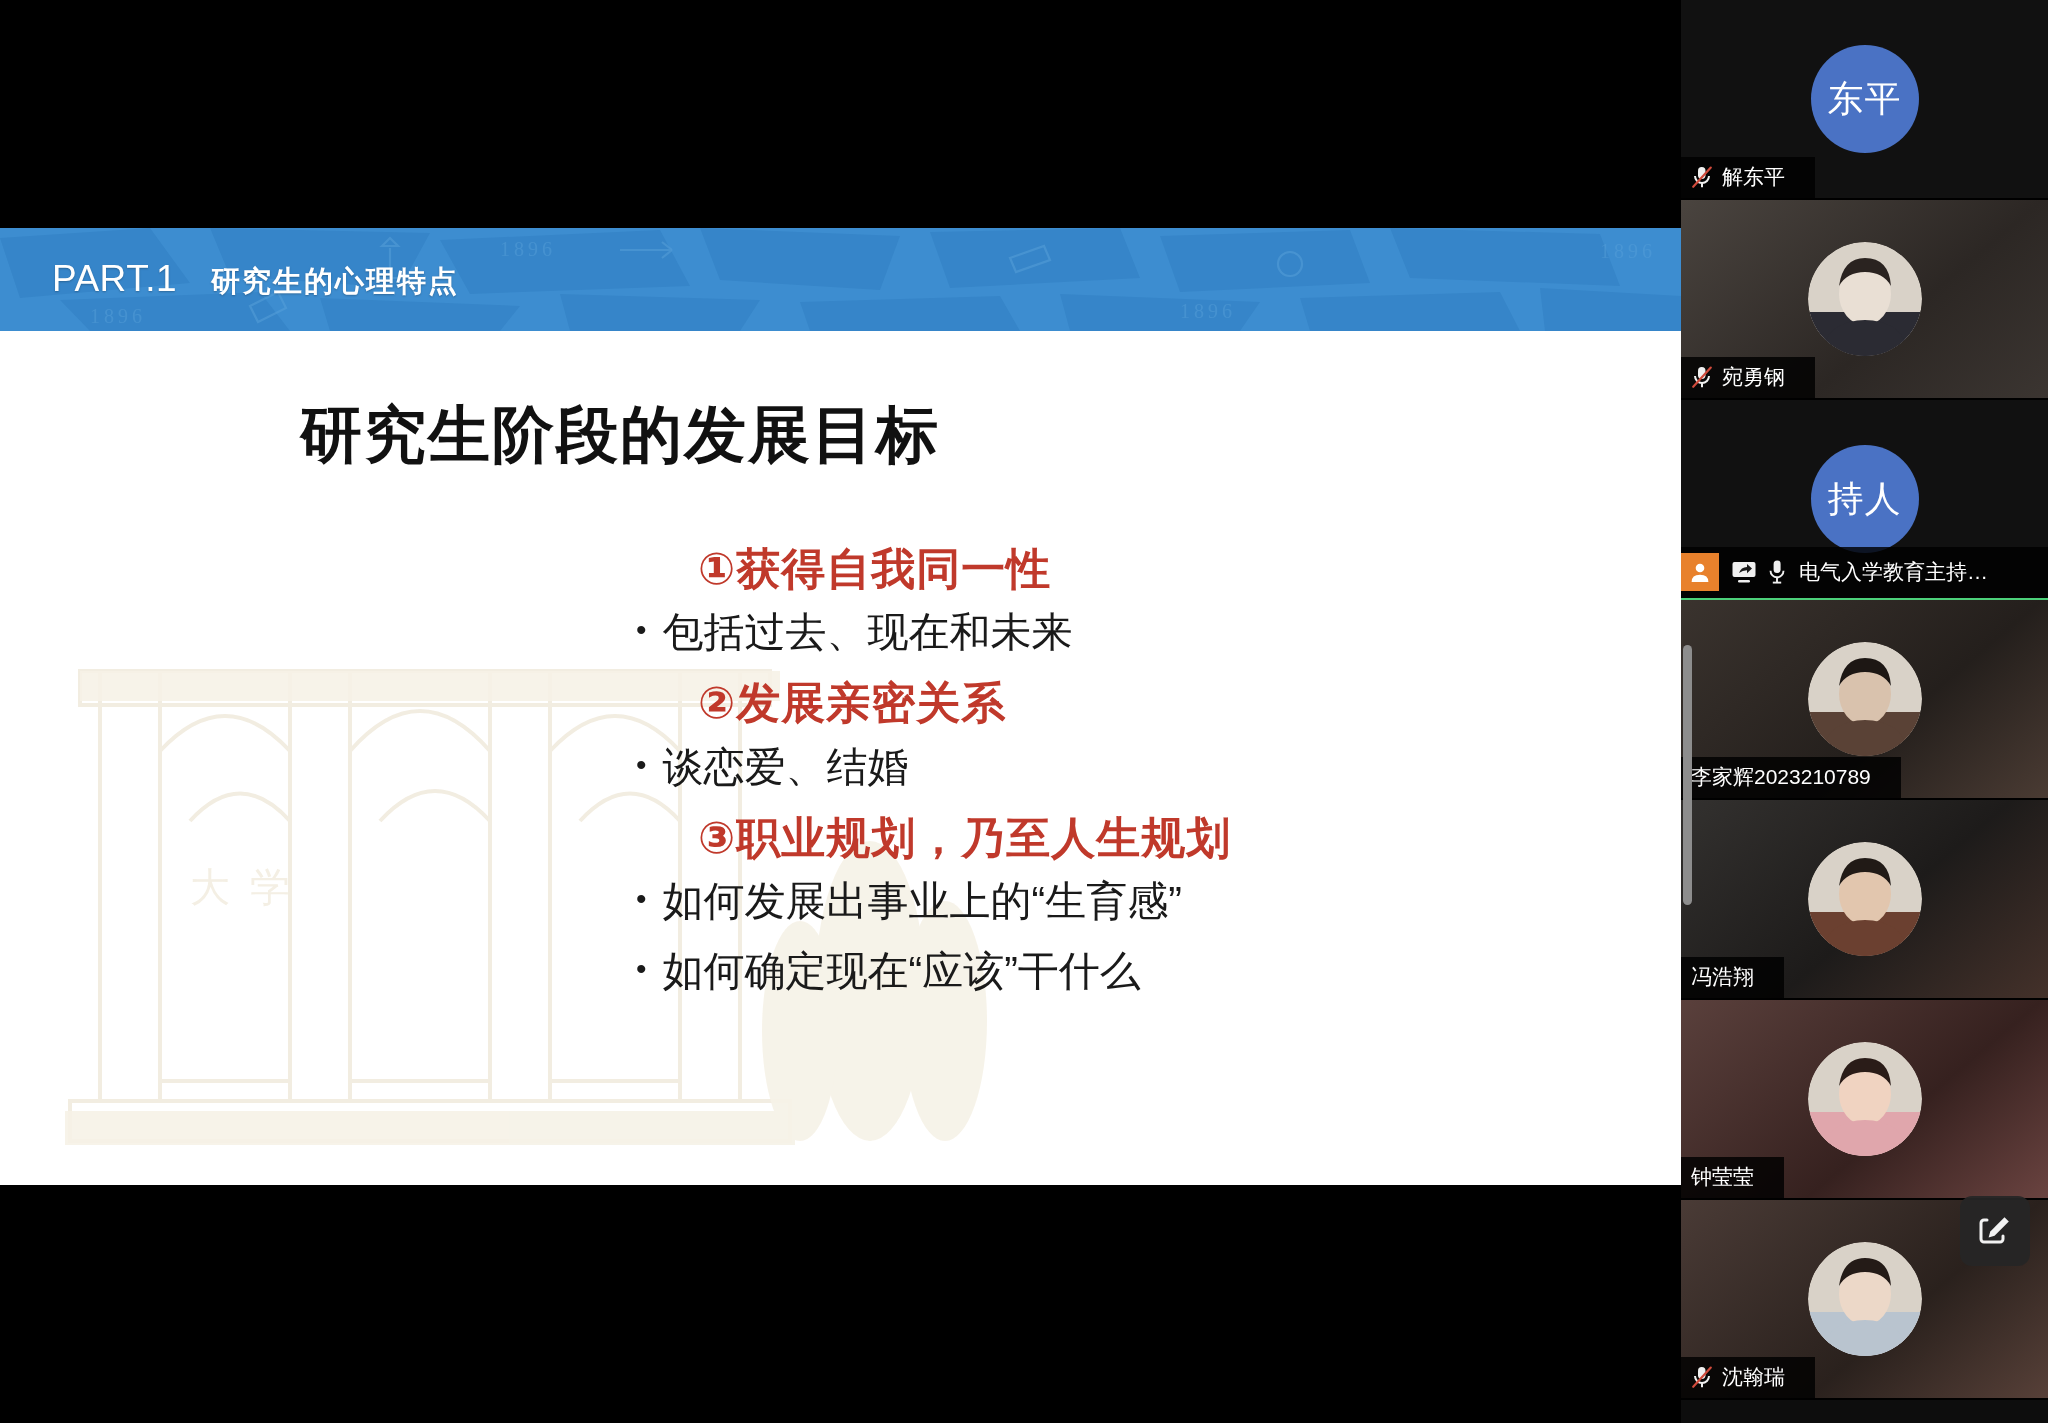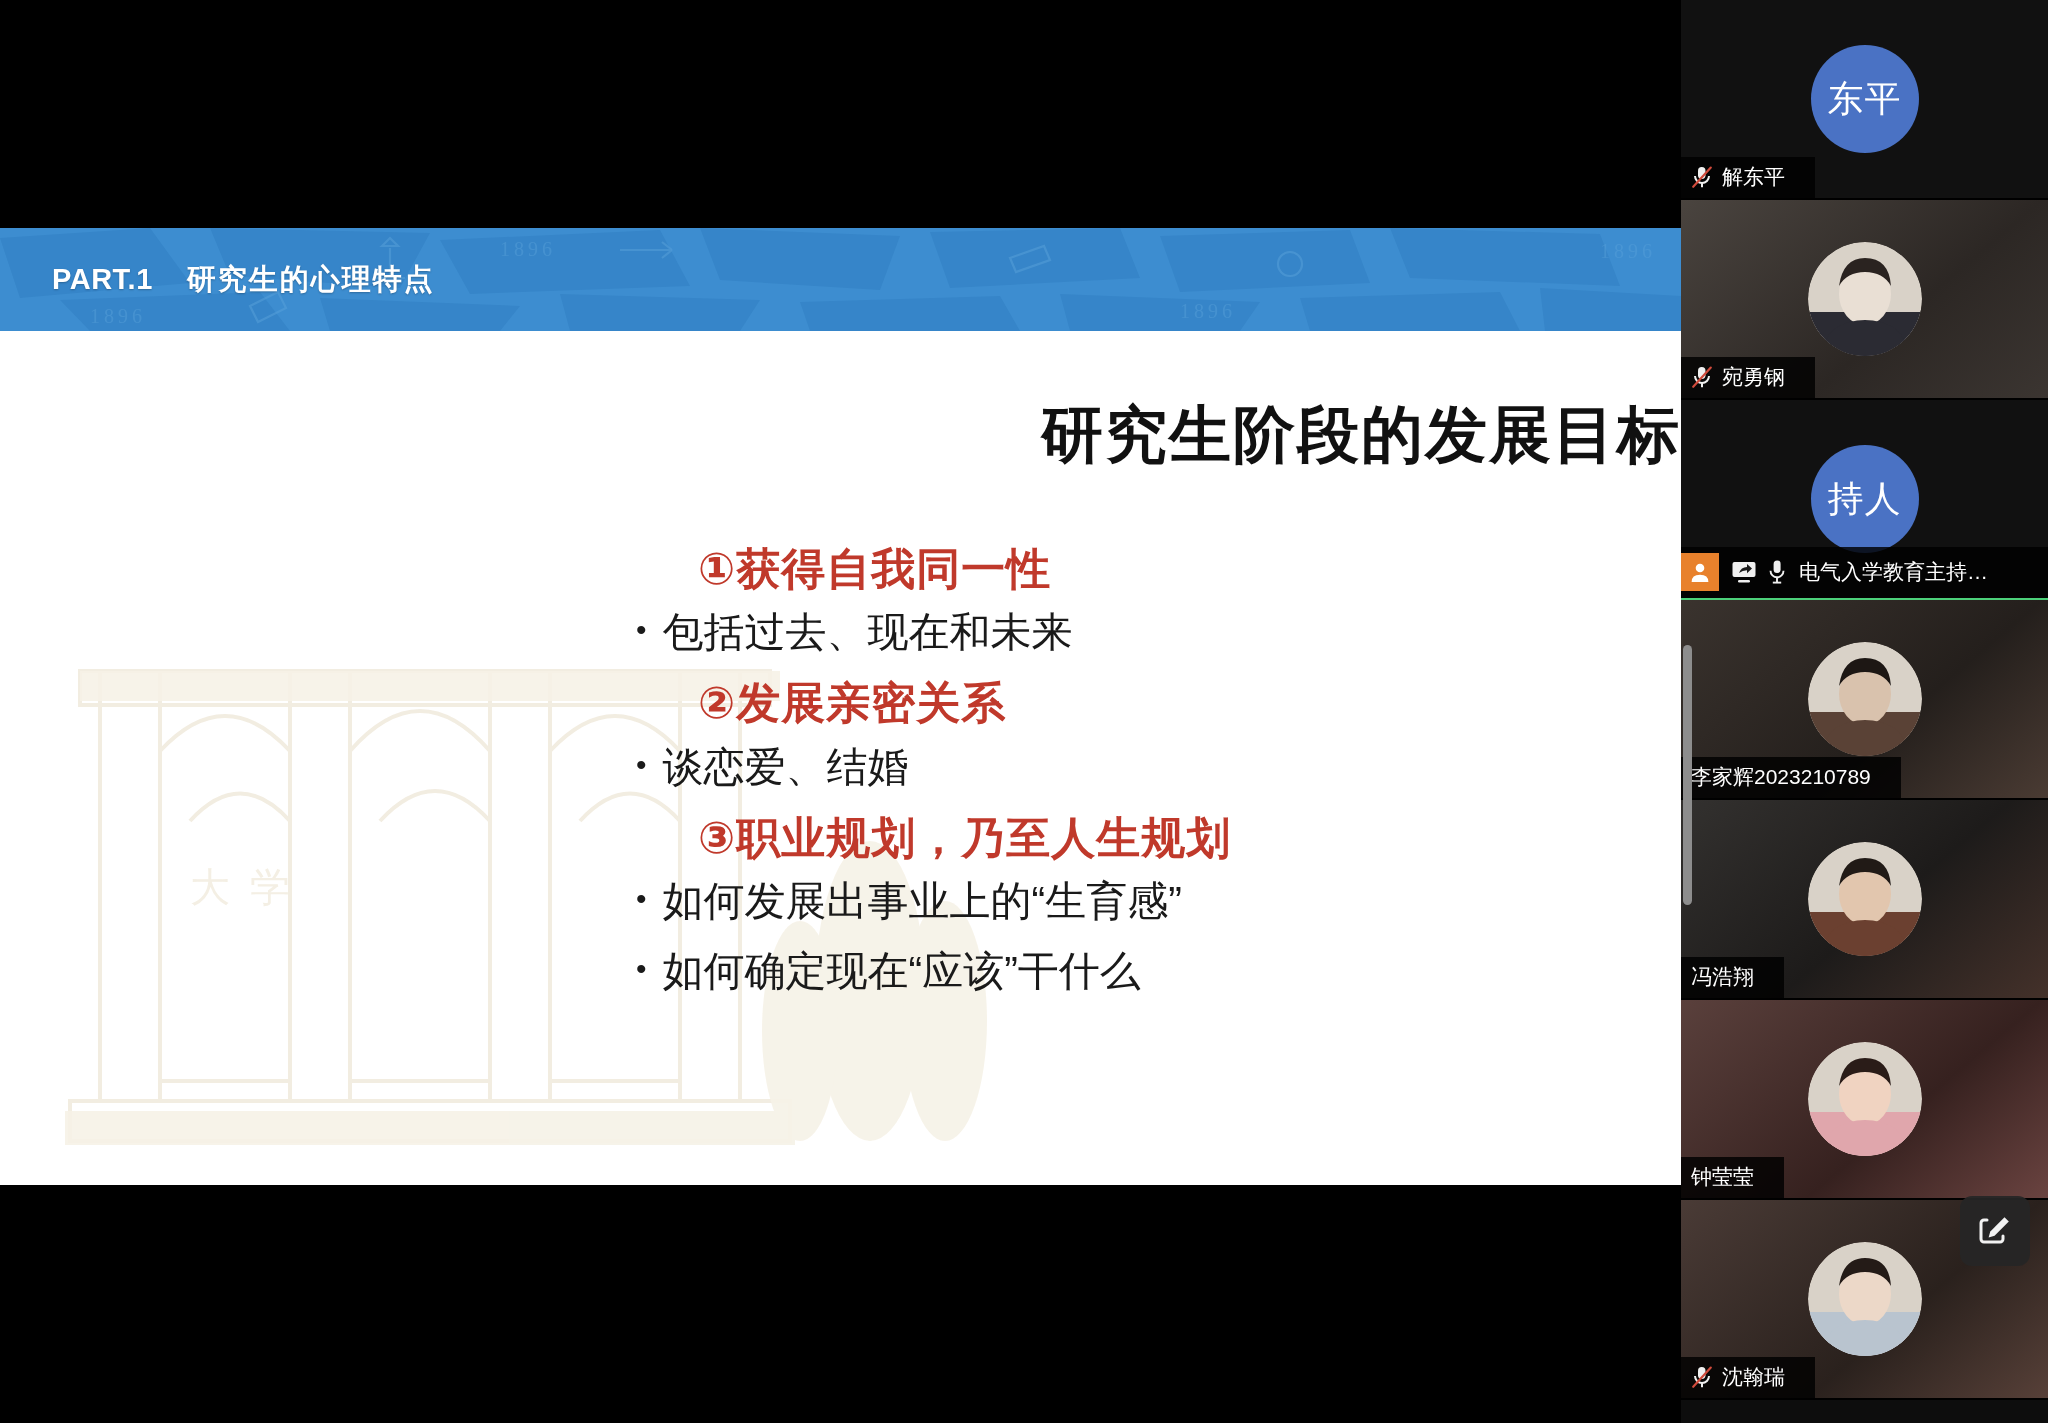--- a/index.html
+++ b/index.html
@@ -36,34 +36,34 @@
     overflow: hidden;
   }
   .banner-pattern { position: absolute; inset: 0; opacity: .55; }
   .banner-text {
     position: absolute; left: 52px; top: 50%; transform: translateY(-50%);
     display: flex; align-items: baseline; gap: 34px;
     color: #ffffff; z-index: 3;
     text-shadow: 0 1px 2px rgba(0,0,0,.25);
     white-space: nowrap;
   }
-  .banner-part { font-size: 29px; font-weight: 700; letter-spacing: .5px; }
+  .banner-part { font-size: 37px; font-weight: 400; letter-spacing: .5px; }
   .banner-sub  { font-size: 29px; font-weight: 700; letter-spacing: 2px; }
 
   
   .slide-body { position: relative; width: 100%; height: 854px; background:#fff; }
   .arch-watermark {
     position: absolute; left: 40px; top: 240px;
     width: 1000px; height: 610px;
     opacity: .55; pointer-events: none;
   }
 
   .slide-title {
     position: absolute; left: 0; right: 0; top: 62px;
-    text-align: right;
+    text-align: left;
     font-size: 62px; font-weight: 900; color: #111;
     letter-spacing: 2px;
     padding-left: 300px;
   }
 
   .content-block {
     position: absolute;
     left: 600px; top: 210px;
     width: 1000px;
     margin-left: 36px;

